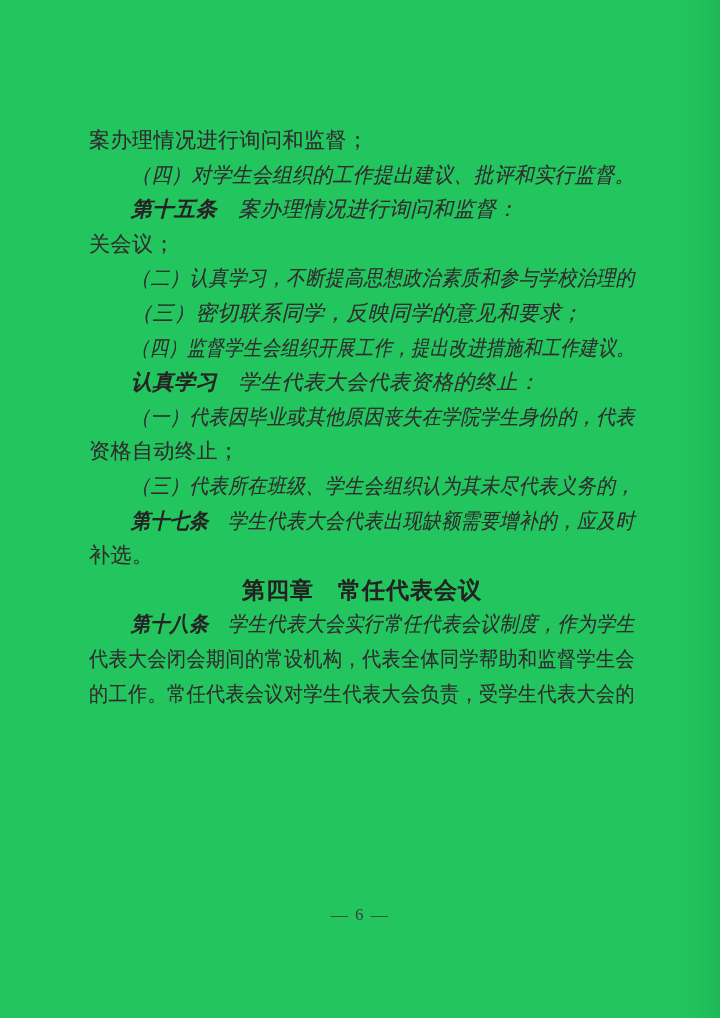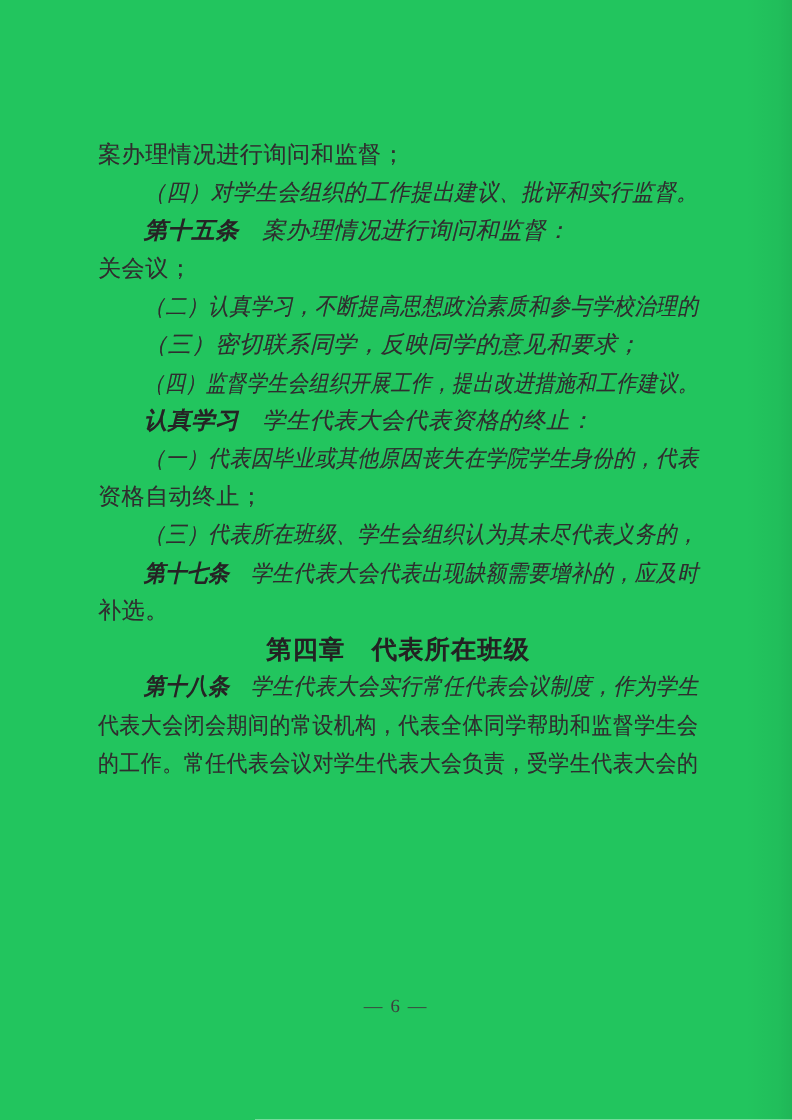--- a/index.html
+++ b/index.html
@@ -106,21 +106,21 @@
 
 
 
     <div class="tline indent"><span class="lc" style="transform: scaleX(0.90161);">（三）代表所在班级、学生会组织认为其未尽代表义务的，</span></div>
 
 
     <div class="tline indent"><span class="lc" style="transform: scaleX(0.90161);"><span class="term">第十七条</span><span>　学生代表大会代表出现缺额需要增补的，应及时</span></span></div>
 
     <div class="tline"><span class="lc">补选。</span></div>
 
-    <div class="tline heading"><span class="lc">第四章　代表所在班级</span></div>
+    <div class="tline heading"><span class="lc">第四章　常任代表会议</span></div>
 
     <div class="tline indent"><span class="lc" style="transform: scaleX(0.90161);"><span class="term">第十八条</span><span>　学生代表大会实行常任代表会议制度，作为学生</span></span></div>
 
     <div class="tline"><span class="lc" style="transform: scaleX(0.906977);">代表大会闭会期间的常设机构，代表全体同学帮助和监督学生会</span></div>
 
     <div class="tline"><span class="lc" style="transform: scaleX(0.906977);">的工作。常任代表会议对学生代表大会负责，受学生代表大会的</span></div>
 
   </div>
 
   <div class="footer">— 6 —</div>

